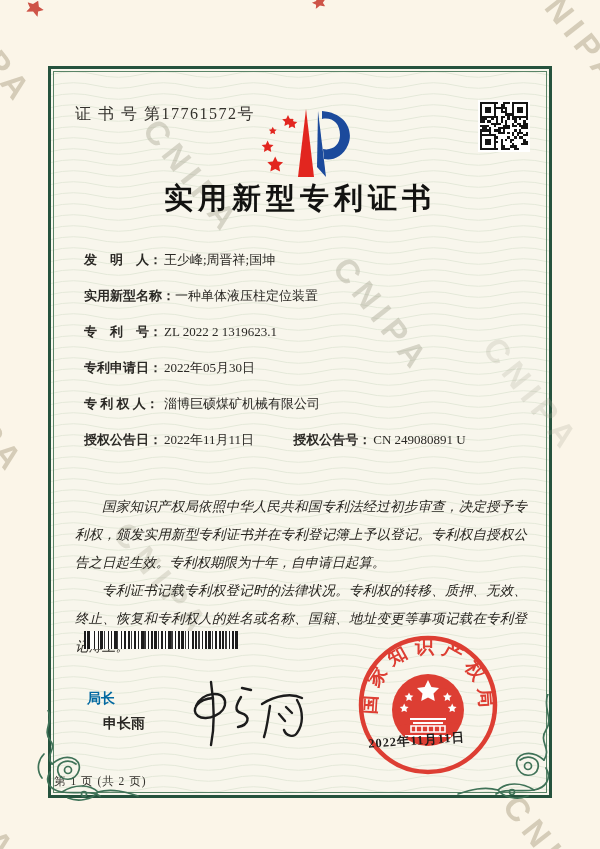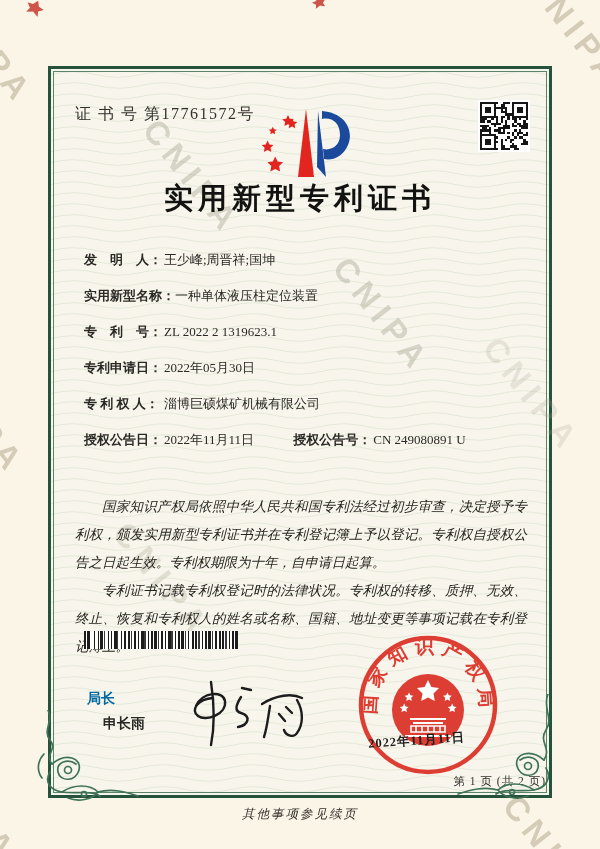--- a/index.html
+++ b/index.html
@@ -34,21 +34,21 @@
        #1c1c1c 0 1.5px,#fdfdfb 1.5px 3px,#1c1c1c 3px 5.5px,#fdfdfb 5.5px 6.5px,
        #3a3a3a 6.5px 7.5px,#fdfdfb 7.5px 10px,#1c1c1c 10px 11px,#fdfdfb 11px 13.5px);}
   .sig-title{position:absolute;left:33px;top:618px;font-family:"Liberation Sans","DejaVu Sans",sans-serif;
              font-size:14px;font-weight:600;color:#0369a1;}
   .sig-name{position:absolute;left:33px;top:643px;font-family:"Liberation Sans","DejaVu Sans",sans-serif;
             font-size:14px;font-weight:600;color:#2a2824;margin-left:16px;}
   .signature{position:absolute;left:124px;top:598px;width:140px;height:78px;}
   .seal{position:absolute;left:299px;top:558px;width:150px;height:150px;opacity:.93;}
   .seal-date{position:absolute;left:314px;top:659px;width:140px;font-size:12.5px;font-weight:bold;
              letter-spacing:1px;color:#1d1c1a;transform:rotate(-4deg);}
-  .page-num{position:absolute;left:0;top:702px;width:100%;text-align:right;font-size:11.5px;
+  .page-num{position:absolute;left:0;top:702px;width:100%;text-align:left;font-size:11.5px;
             letter-spacing:1px;color:#33312c;}
   .corner{position:absolute;pointer-events:none;}
   .corner.bl{left:34px;top:710px;width:112px;height:98px;}
   .corner.br{left:452px;top:694px;width:108px;height:114px;}
   .footer-note{position:absolute;left:0;top:806px;width:100%;text-align:center;font-size:12.5px;
                font-style:italic;color:#33302a;letter-spacing:2px;}
 </style>
 </head>
 <body>
 
@@ -336,14 +336,13 @@
       <path d="M12,0 C18,14 6,24 14,36 C22,48 8,54 16,66"></path>
       <path d="M16,66 C30,54 46,60 43,72 C40,84 24,84 22,74 C20,64 32,60 40,66"></path>
       <path d="M14,74 C8,84 14,94 26,96 C40,98 56,94 64,100"></path>
       <path d="M26,96 C38,88 54,88 62,96 C56,104 42,106 32,102"></path>
       <path d="M62,96 C76,92 90,96 102,100"></path>
       <circle cx="32" cy="72" r="3.5"></circle>
       <circle cx="48" cy="98" r="2.5"></circle>
     </g>
   </svg>
 
-  <div class="footer-note">其他事项参见续页</div>
 </div>
 
 </body></html>

